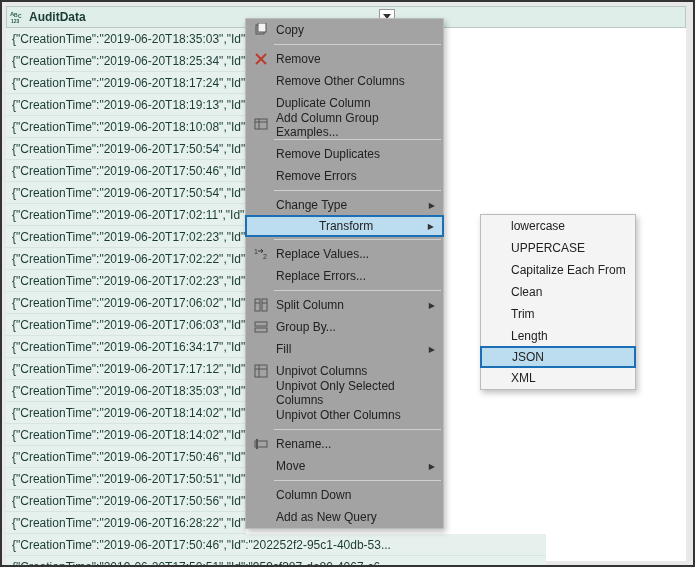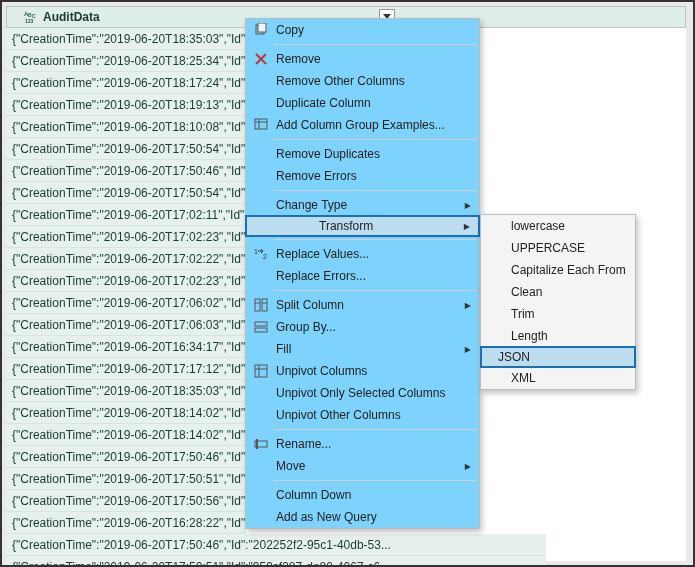--- a/index.html
+++ b/index.html
@@ -20,21 +20,21 @@
     width: 680px;
     height: 555px;
     background: #fff;
   }
   .column-header {
     display: flex;
     align-items: center;
     background: #dfeee9;
     border: 1px solid #b8c9c4;
     height: 22px;
-    padding: 0 16px;
+    padding: 0 2px;
     position: relative;
   }
   .column-header .type-icon {
     width: 18px; height: 16px;
     display: inline-flex; align-items: center; justify-content: center;
     font-size: 9px;
     color: #2a5c4f;
     font-weight: bold;
   }
   .column-header .title {
@@ -61,22 +61,22 @@
     color: #1a3b34;
     white-space: nowrap;
     overflow: hidden;
     font-size: 12px;
     width: 240px;
   }
 
   .context-menu {
     position: absolute;
     left: 243px; top: 16px;
-    width: 235px;
-    background: #7dd3fc;
+    width: 199px;
+    background: #a3a3a3;
     border: 1px solid #bcbcbc;
     box-shadow: 2px 3px 6px rgba(0,0,0,.25);
   }
   .menu-item {
     display: flex;
     align-items: center;
     height: 22px;
     padding: 0 8px 0 4px;
     color: #222;
     position: relative;
@@ -106,21 +106,21 @@
   .submenu {
     position: absolute;
     left: 478px;
     top: 212px;
     width: 156px;
     background: #f4f4f4;
     border: 1px solid #bcbcbc;
     box-shadow: 2px 3px 6px rgba(0,0,0,.25);
   }
   .submenu .menu-item { padding-left: 30px; }
-  .submenu .menu-item.highlight { padding-left: 16px; }
+  .submenu .menu-item.highlight { padding-left: 30px; }
 
   svg { display:block; }
 </style>
 </head>
 <body>
 
 <div class="column-container">
   <div class="column-header">
     <span class="type-icon">
       <svg width="16" height="14" viewBox="0 0 16 14">

